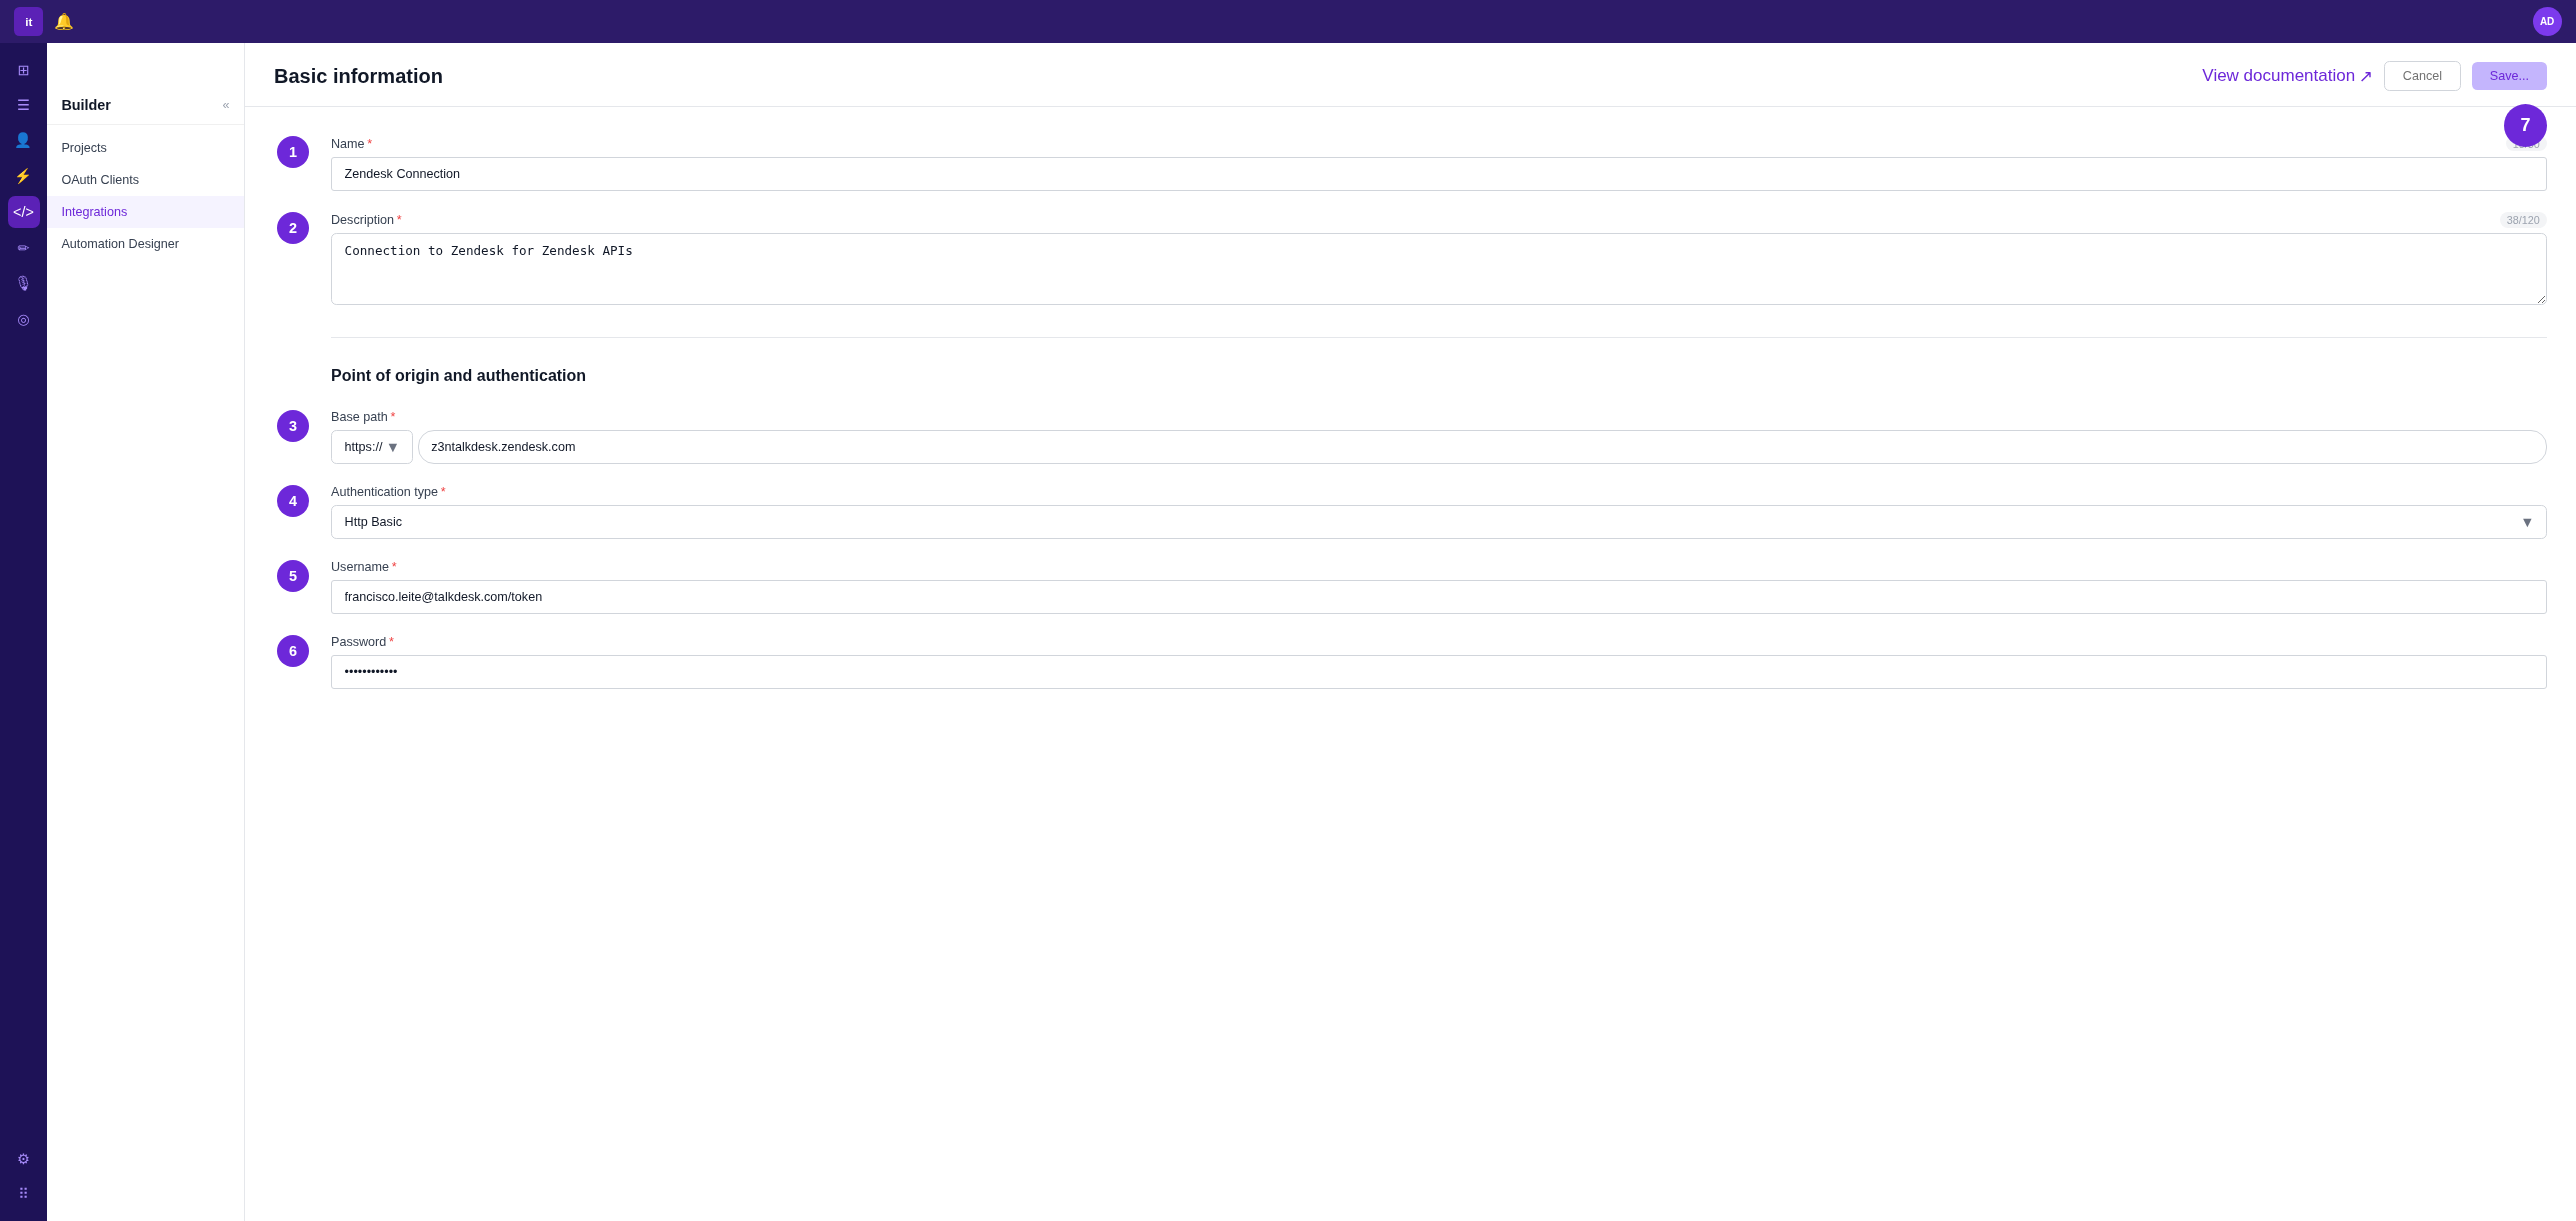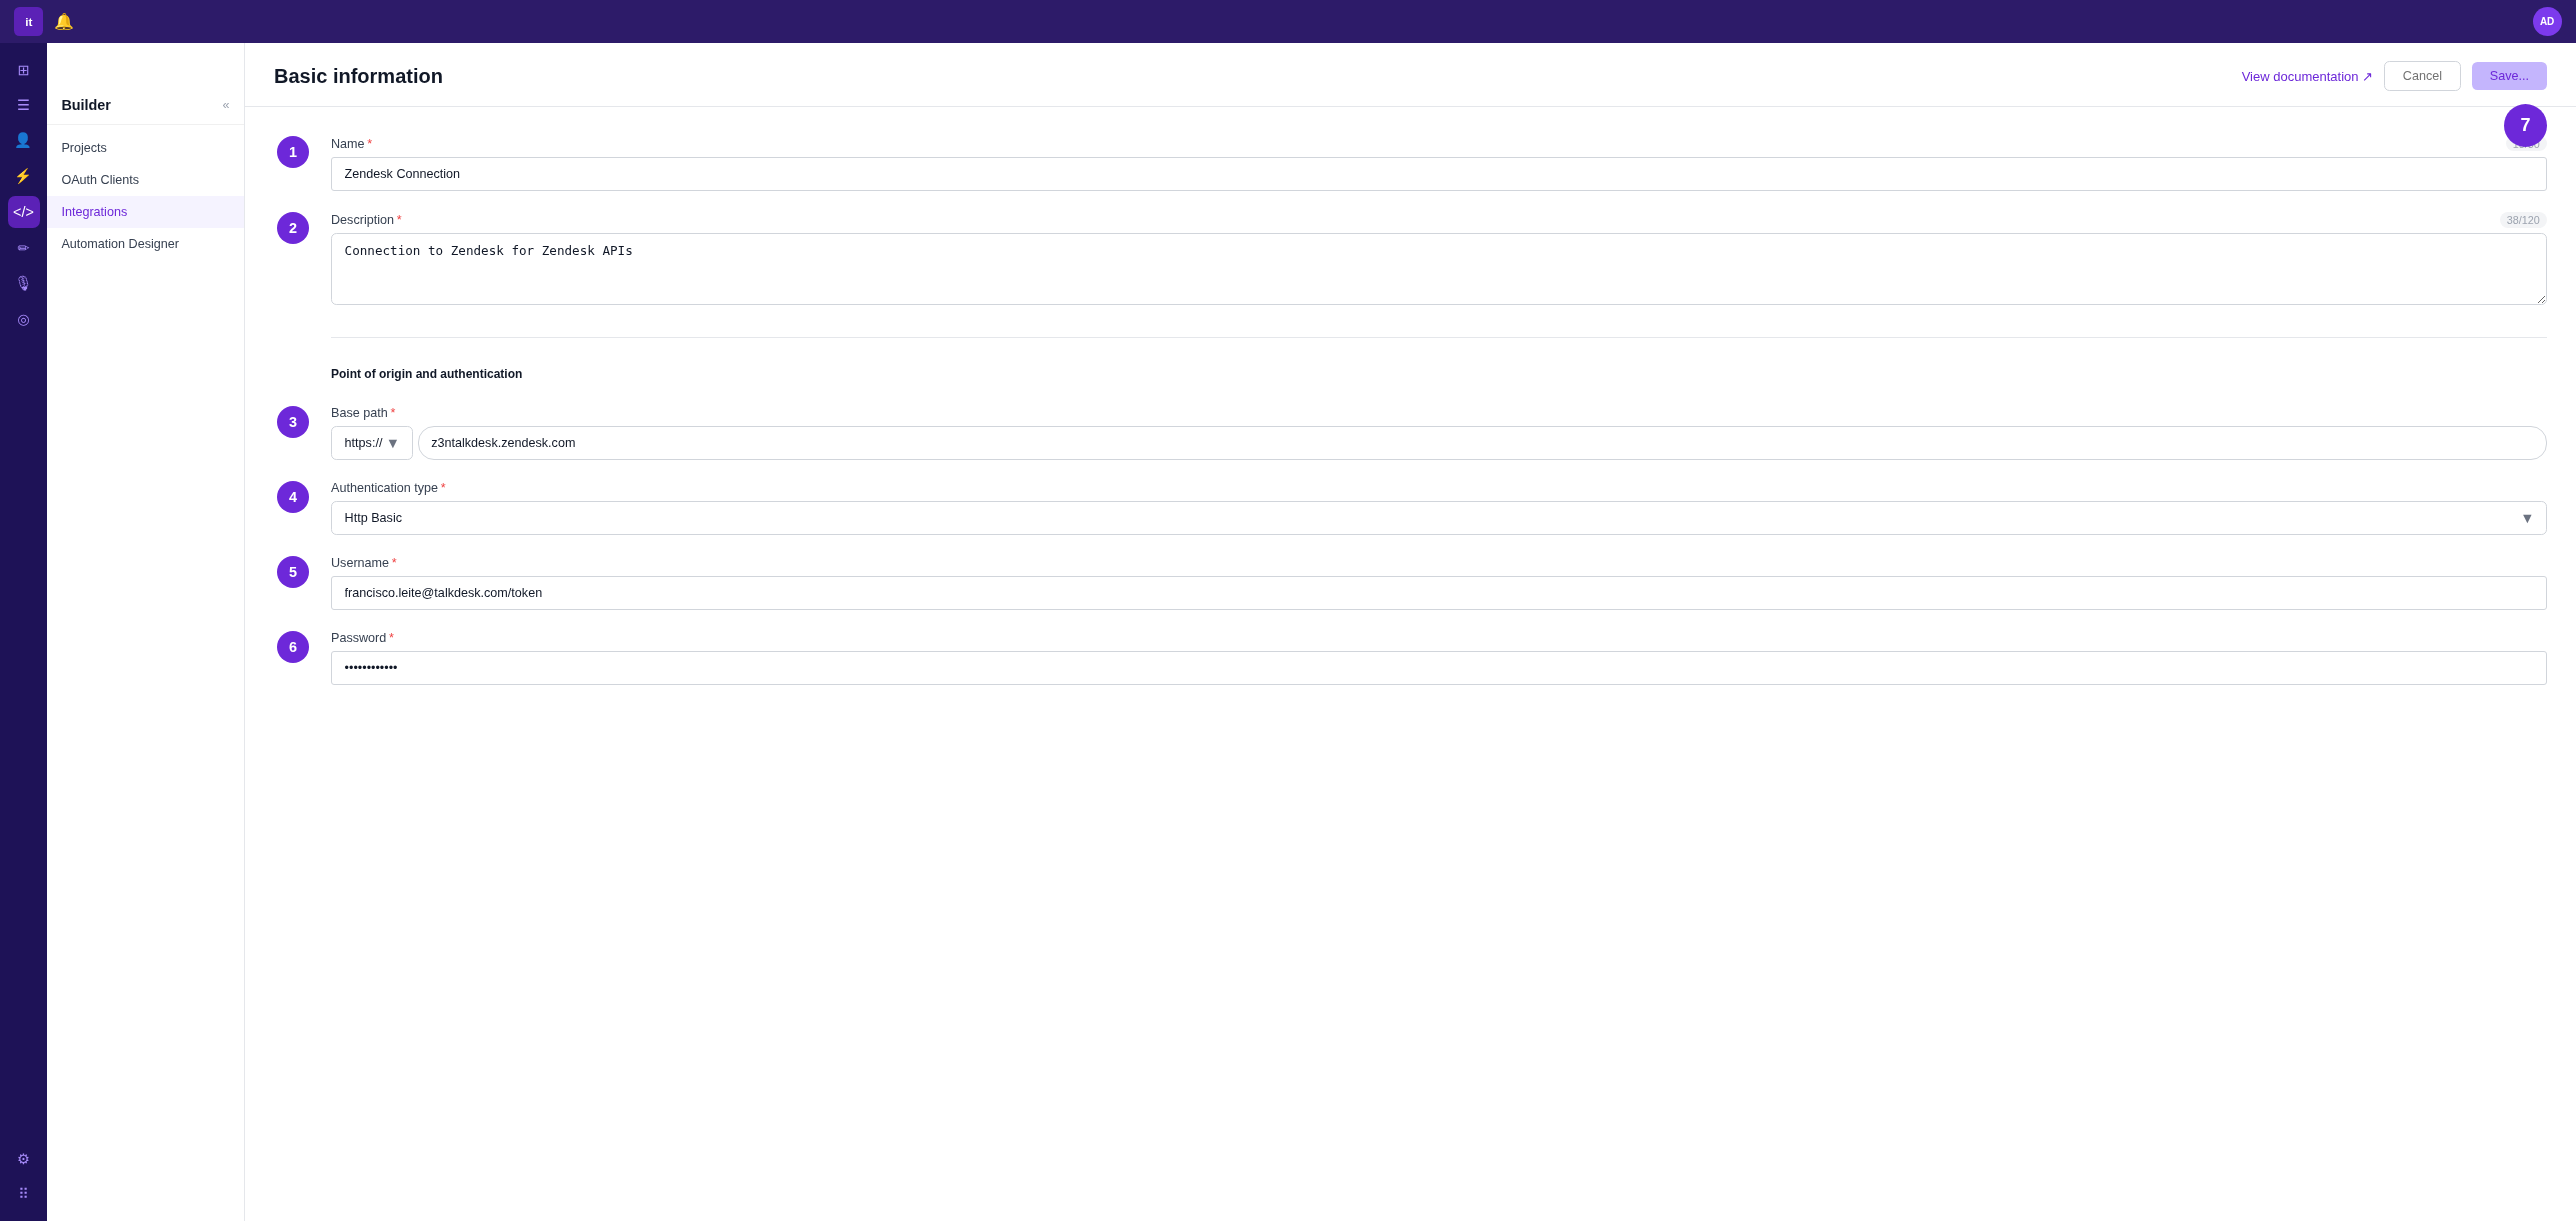--- a/index.html
+++ b/index.html
@@ -134,21 +134,21 @@
       z-index: 10;
     }
     .content-header-title {
       font-size: 20px;
       font-weight: 600;
       color: #111827;
     }
     .header-actions { display: flex; align-items: center; gap: 10.8px; }
     .view-docs-btn {
       color: #6d28d9;
-      font-size: 13px;
+      font-size: 17px;
       display: flex;
       align-items: center;
       gap: 3.6px;
       cursor: pointer;
       background: none;
       border: none;
     }
     .cancel-btn {
       padding: 7.2px 18px;
       border: 0.9px solid #d1d5db;
@@ -167,21 +167,21 @@
       color: #6d28d9;
       cursor: pointer;
       font-weight: 500;
     }
 
     
     .form-content {
       padding: 29px 29px;
     }
     .section-title {
-      font-size: 12px;
+      font-size: 16px;
       font-weight: 600;
       color: #111827;
       margin-bottom: 21.6px;
       margin-top: 15px;
     }
     .form-group {
       margin-bottom: 21.6px;
       position: relative;
     }
     .form-label {

